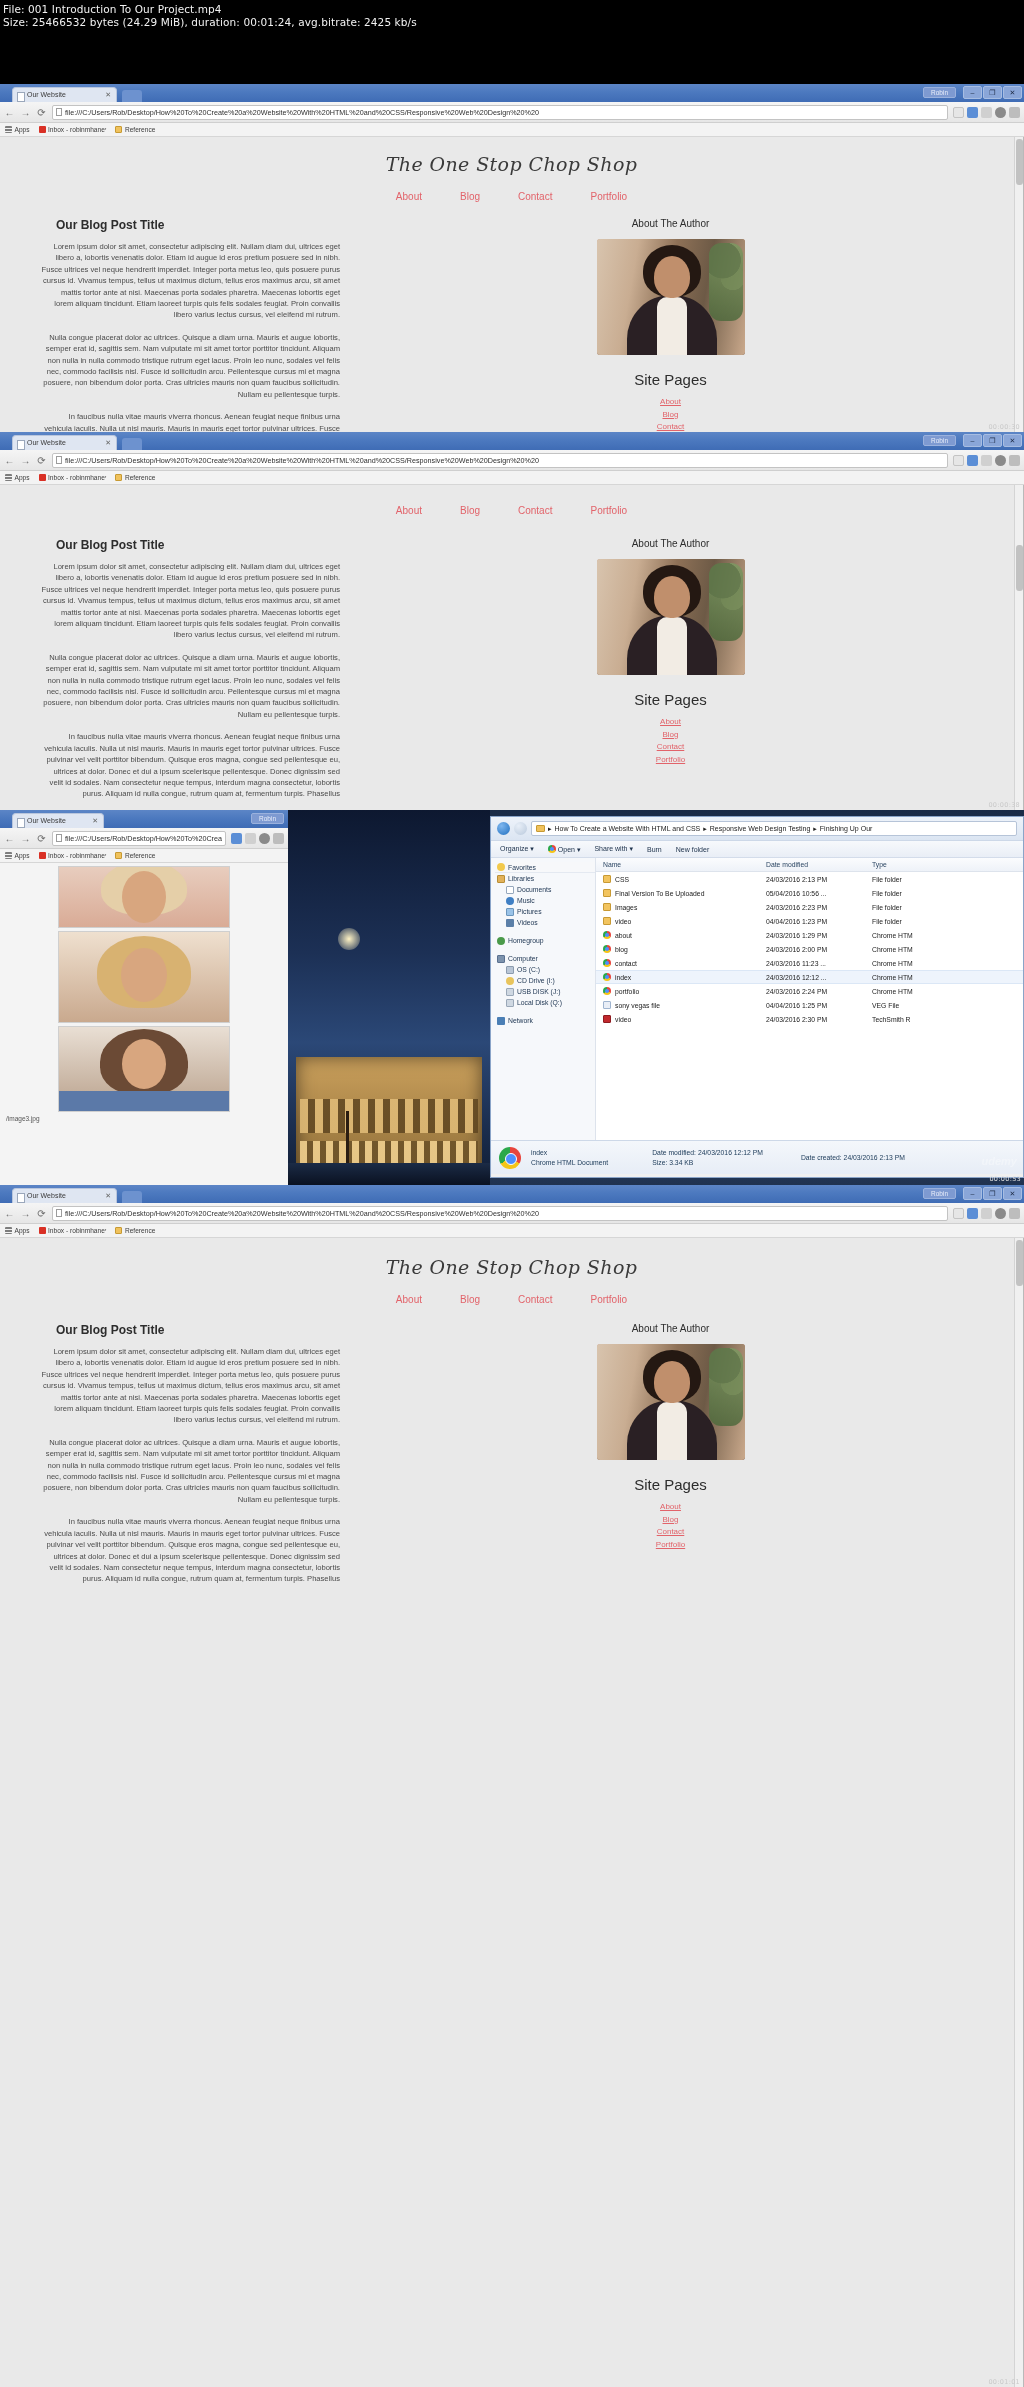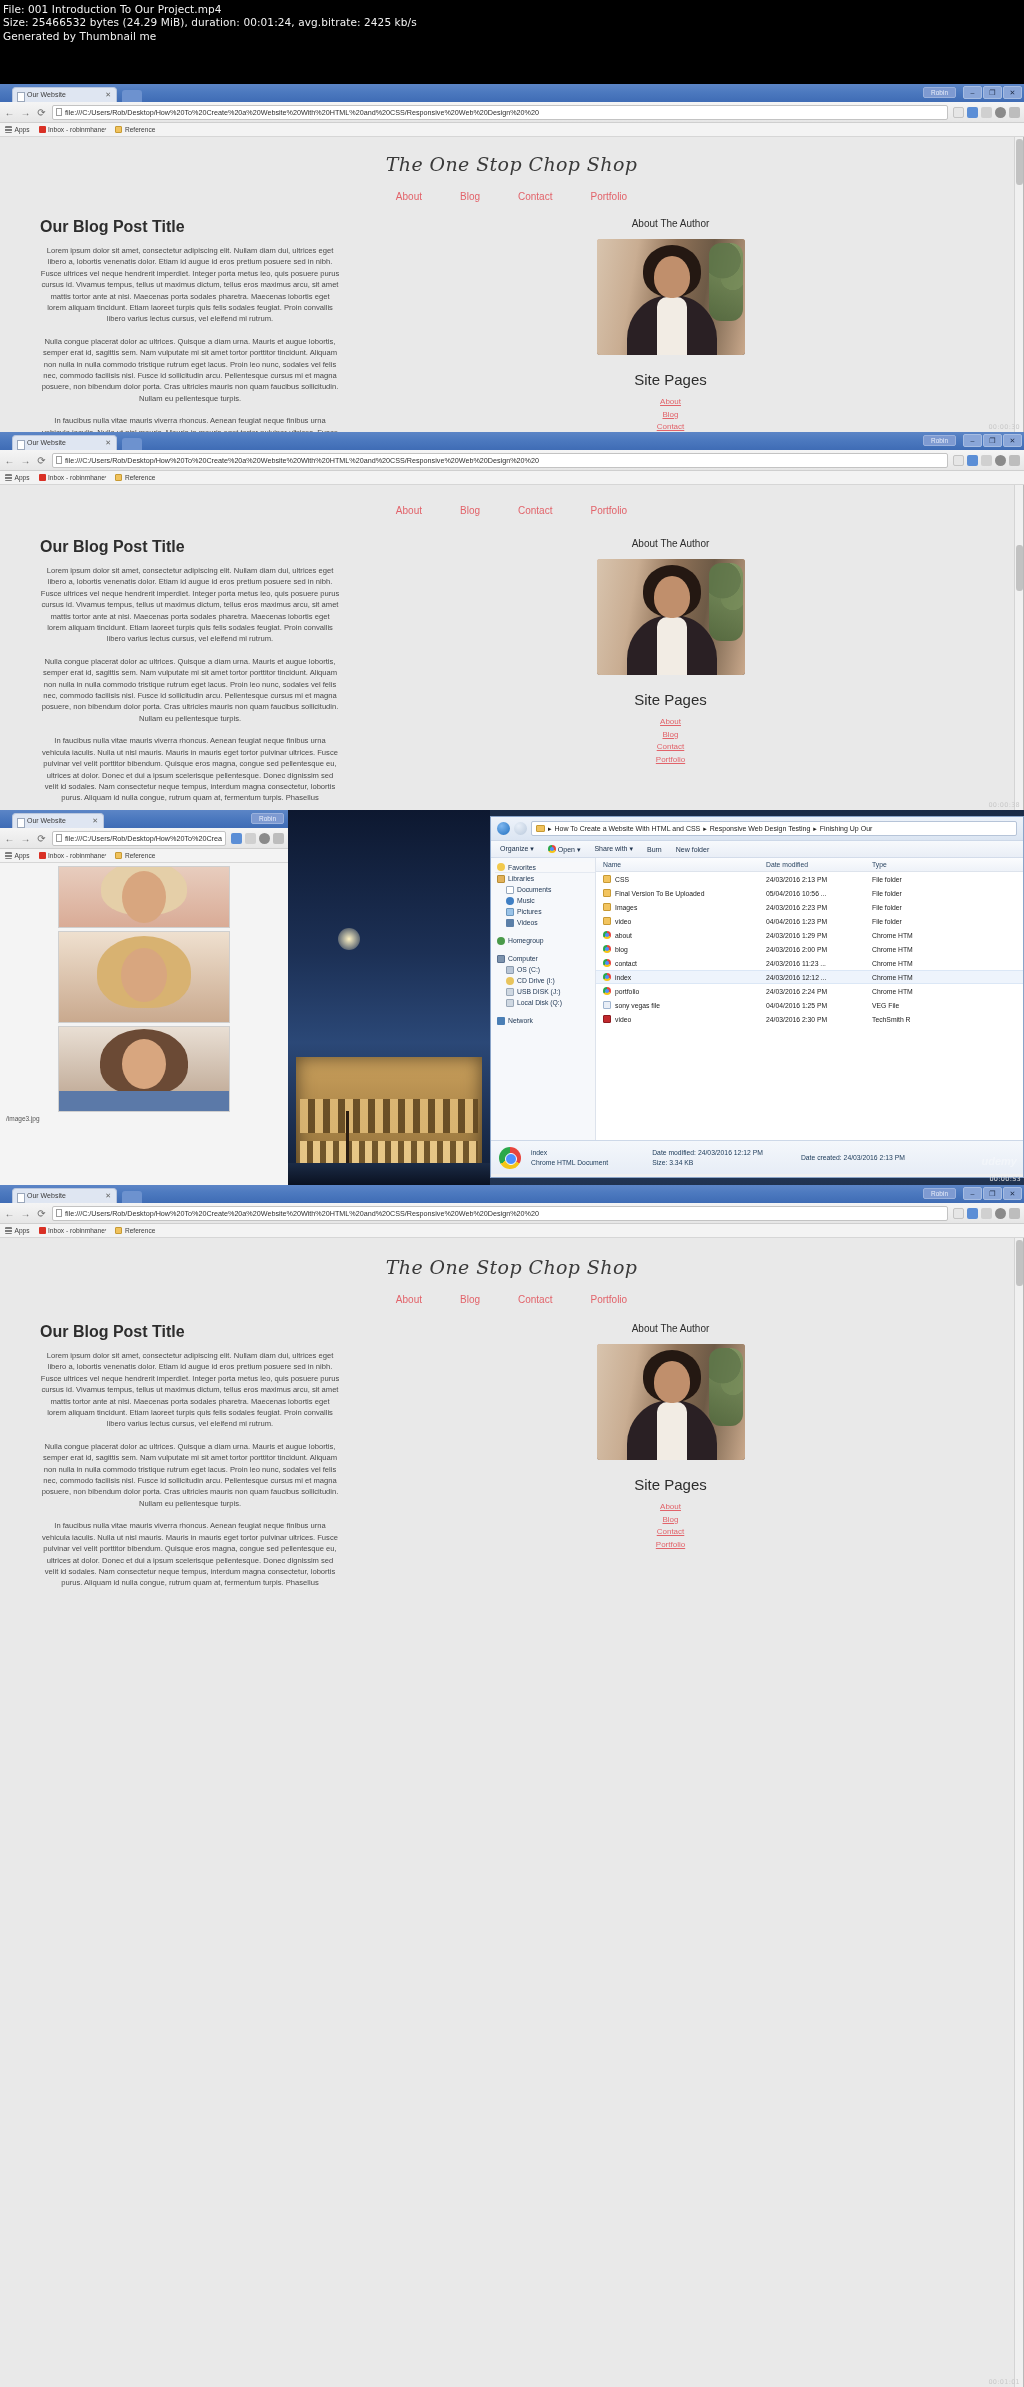--- a/index.html
+++ b/index.html
@@ -94,24 +94,24 @@
     font-style:italic; color:#3a3a3a; letter-spacing:.4px;
   }
   .sitenav{
     display:flex; justify-content:center; gap:38px; color:#e2636a;
     font-size:10px;
   }
   .sitenav span{ cursor:pointer; }
   .colwrap{ display:flex; padding:0 40px; gap:18px; }
   .leftcol{ width:300px; }
   .rightcol{ flex:1; text-align:center; }
-  .posttitle{ font-size:16px; font-weight:bold; color:#2d2d2d; margin:0 0 9px; }
+  .posttitle{ font-size:12px; font-weight:bold; color:#2d2d2d; margin:0 16px 9px; }
   .para{
     font-size:7.6px; line-height:11.4px; color:#4a4a4a; margin:0 0 11px;
-    text-align:center;
+    text-align:right;
   }
   .authorhead{ font-size:10px; color:#2d2d2d; margin:0 0 10px;}
   .photo{
     width:148px; height:116px; margin:0 auto; border-radius:3px;
     position:relative; overflow:hidden;
     background:linear-gradient(155deg,#cfa893 0%,#b98a72 32%,#8d6a57 55%,#5f4a3f 100%);
   }
   .photo .bg{ position:absolute; inset:0;
     background:linear-gradient(100deg,#d8c4ae 0%,#c9ad92 25%,#8e7157 48%,#6d5a46 70%,#caa98c 100%);}
   .photo .hair{ position:absolute; left:46px; top:6px; width:58px; height:52px;
@@ -252,21 +252,20 @@
   .stcol{ display:flex; flex-direction:column; gap:3px;}
   .udemy{ position:absolute; right:6px; bottom:7px; font-size:11px;
     color:rgba(255,255,255,.35); font-weight:bold; font-style:italic;}
 </style>
 </head>
 <body>
 
 <div class="meta">
   <div>File: 001 Introduction To Our Project.mp4</div>
   <div>Size: 25466532 bytes (24.29 MiB), duration: 00:01:24, avg.bitrate: 2425 kb/s</div>
-  <div>Generated by Thumbnail me</div>
 </div>
 
 <div class="panel" id="panel1" style="top:84px;height:348px;">
 
   <div class="winbar">
     <div class="tab">
       <span>Our Website</span>
       <span class="tabclose">✕</span>
     </div>
     <div class="newtab"></div>

